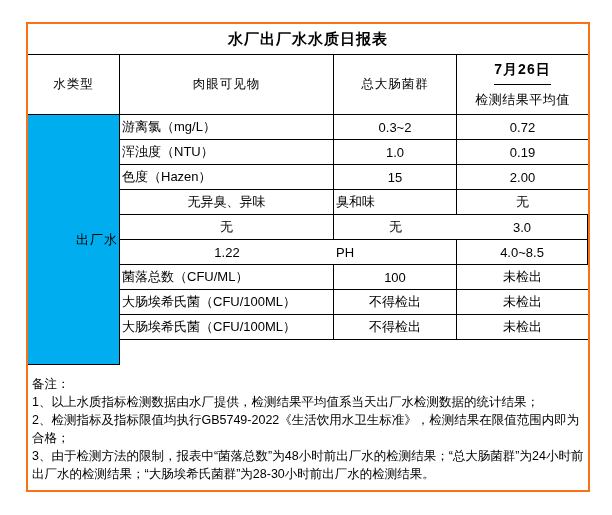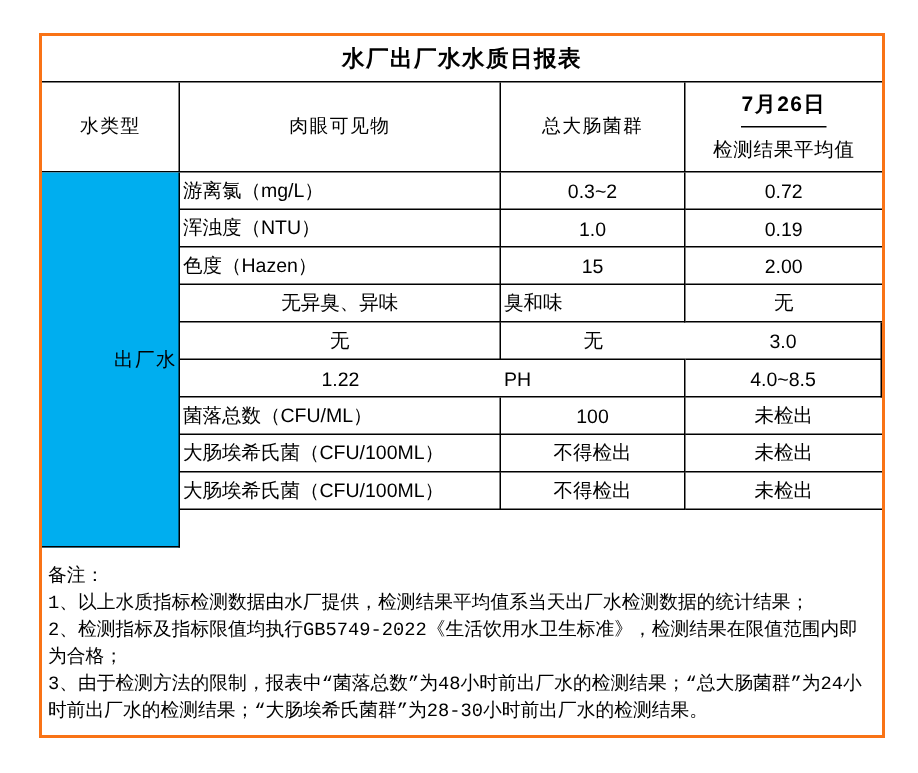--- a/index.html
+++ b/index.html
@@ -52,21 +52,21 @@
   .cell{
     border-right:1px solid #000;border-bottom:1px solid #000;box-sizing:border-box;
     display:flex;align-items:center;
     font-size:13px;white-space:nowrap;overflow:hidden;
   }
   .cell.item{padding-left:2px;justify-content:flex-start;}
   .cell.center{justify-content:center;}
   .cell.last{border-right:none;}
   .notes{
     padding:10px 4px 0 4px;
-    font-size:12.5px;line-height:18px;font-family:Liberation Mono, monospace;
+    font-size:12.5px;line-height:18px;
   }
   .notes div{margin:0;}
 </style>
 </head>
 <body>
 
 <div class="report-table">
 
   <div class="title-row">水厂出厂水水质日报表</div>
 

